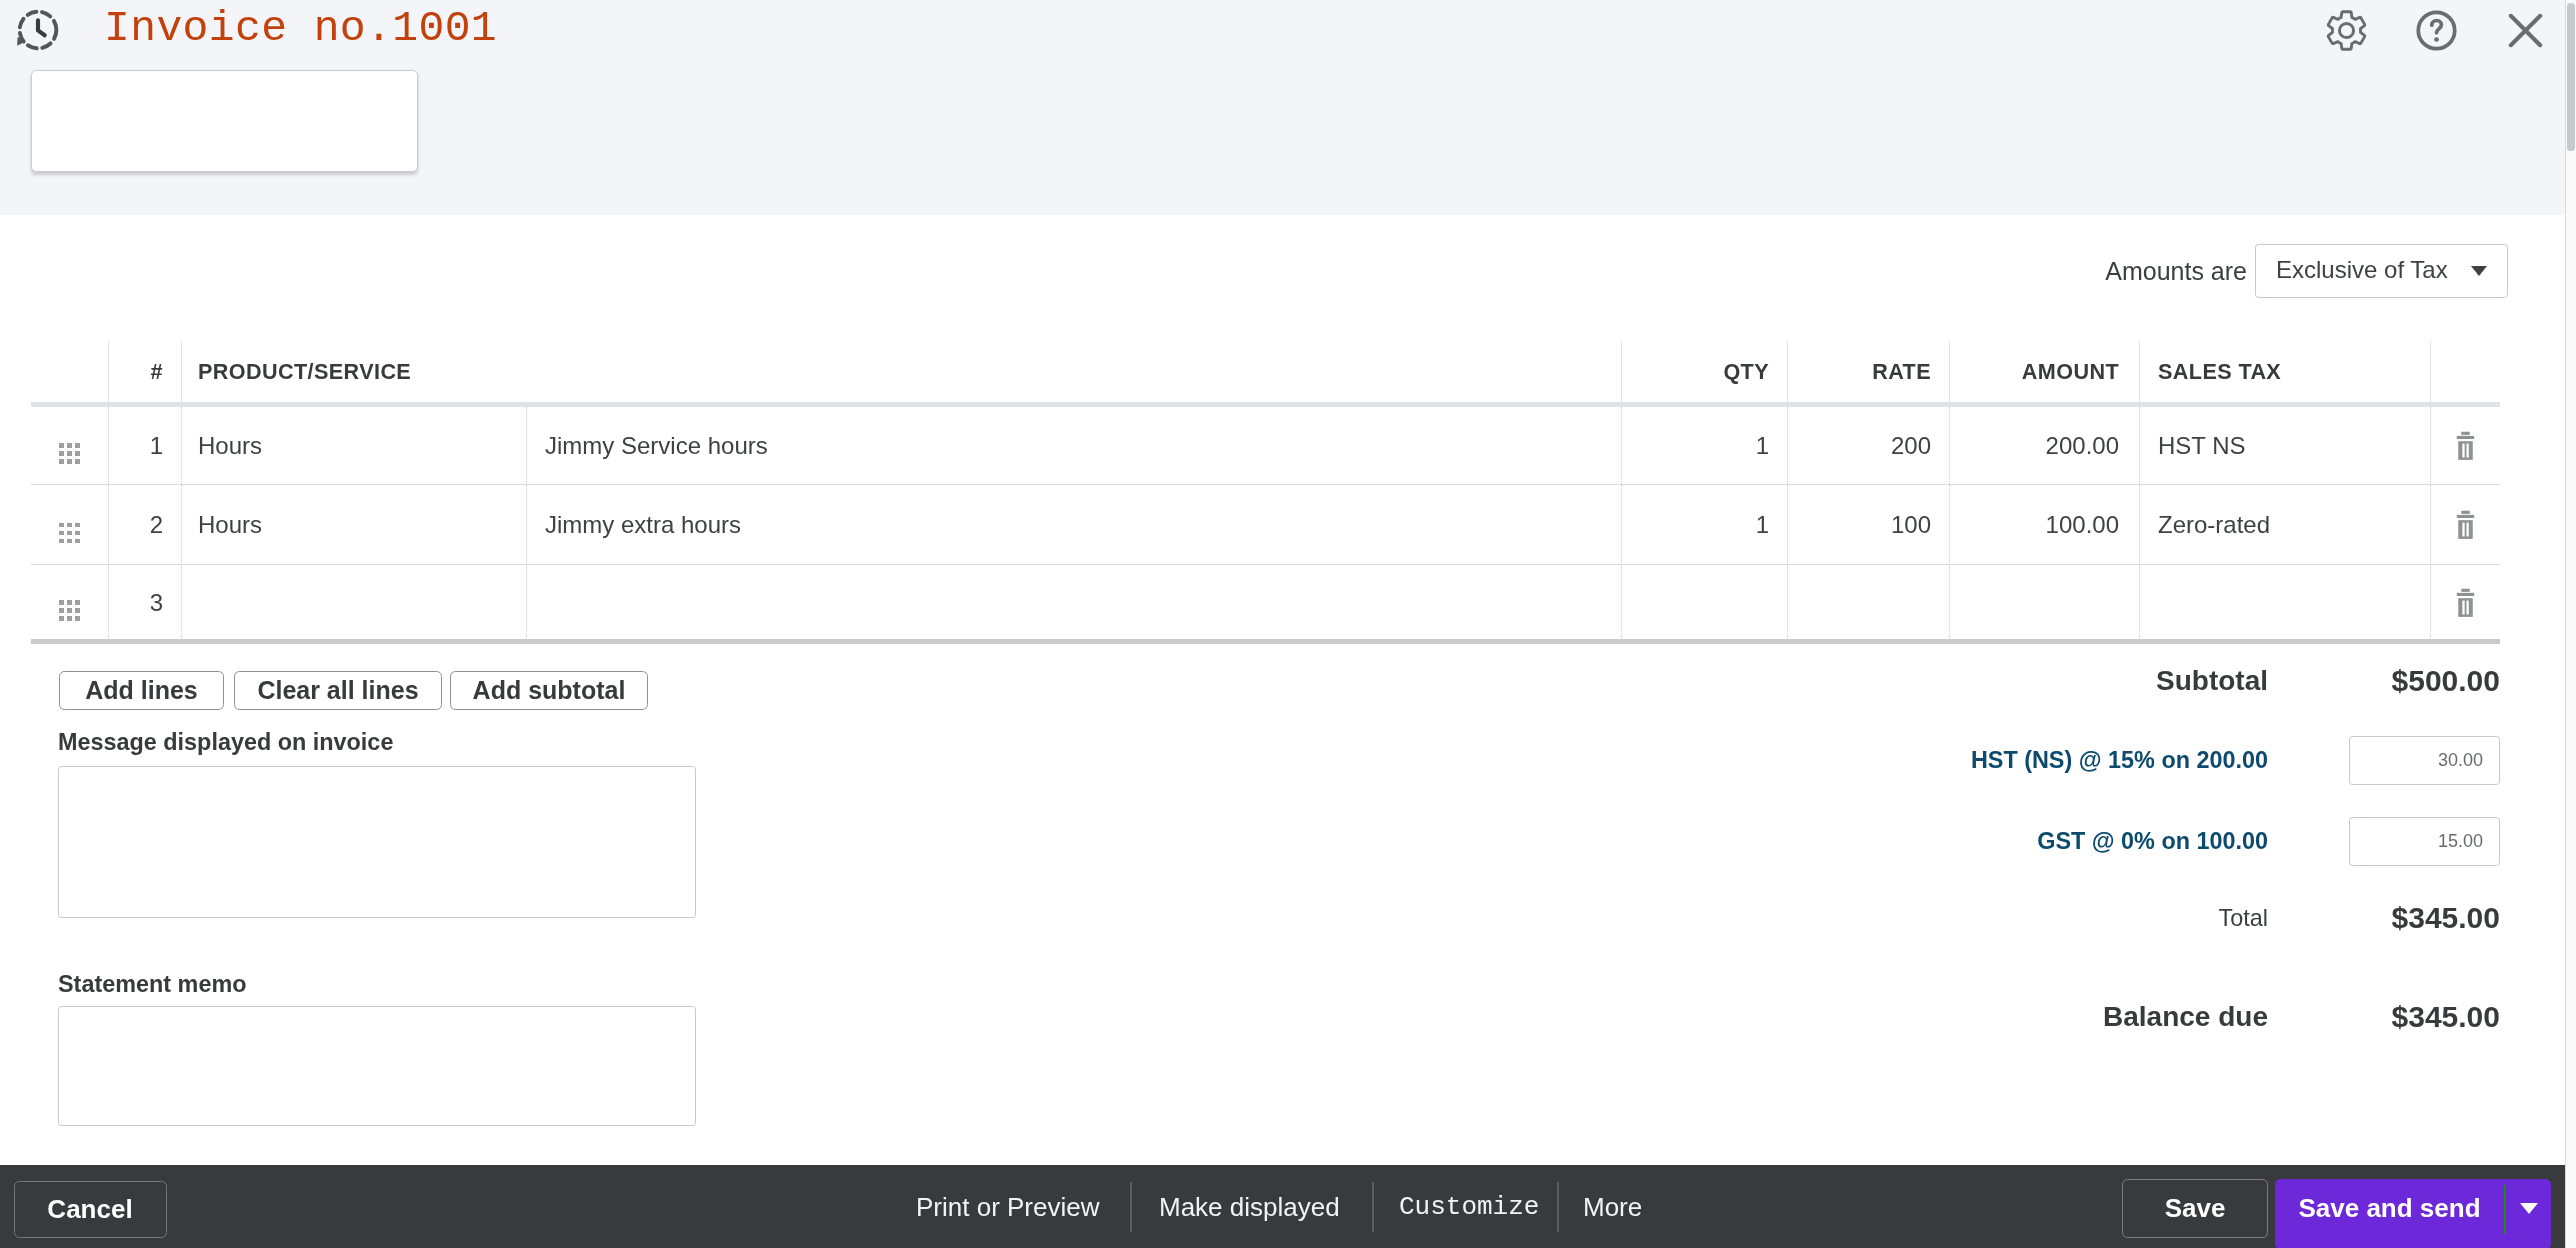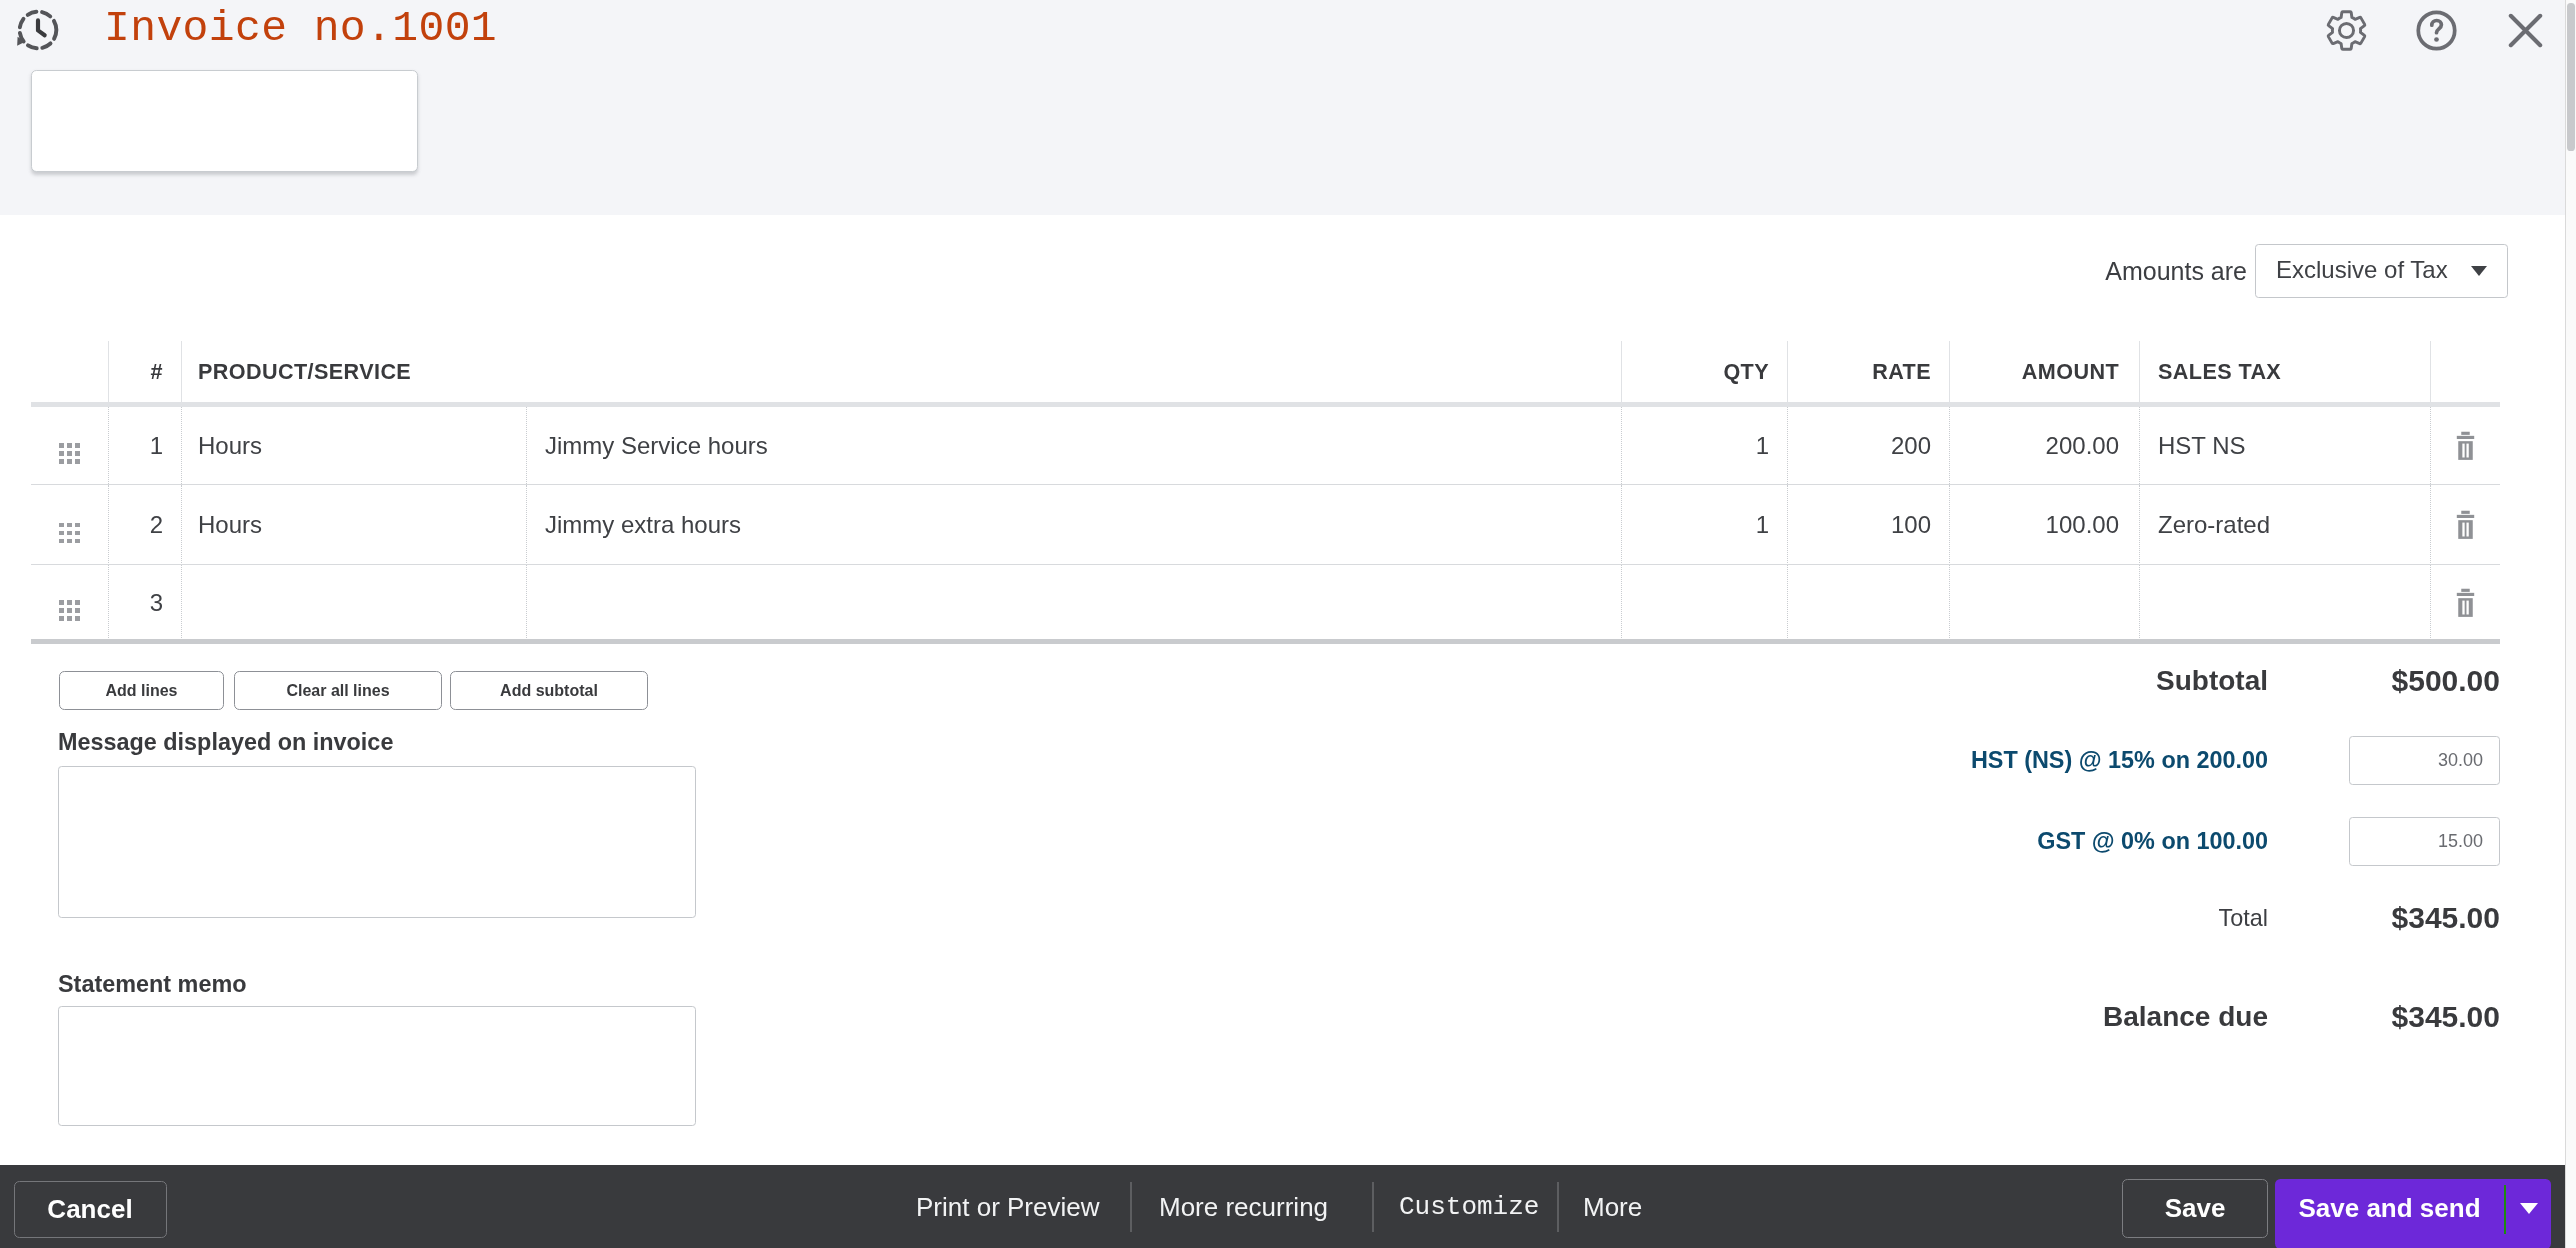--- a/index.html
+++ b/index.html
@@ -48,21 +48,21 @@
   .h-desc{left:495px;width:1095px;padding-left:18px;}
   .h-qty{left:1590px;width:166px;text-align:right;padding-right:18px;}
   .h-rate{left:1756px;width:162px;text-align:right;padding-right:18px;}
   .h-amt{left:1918px;width:190px;text-align:right;padding-right:20px;}
   .h-tax{left:2108px;width:292px;padding-left:18px;border-right:1.8px solid #e0e2e5;}
   .grip{width:4.5px;height:4.5px;background:#9b9da1;cursor:grab;
         box-shadow:8px 0 #9b9da1,16px 0 #9b9da1,0 8px #9b9da1,8px 8px #9b9da1,16px 8px #9b9da1,
                    0 16px #9b9da1,8px 16px #9b9da1,16px 16px #9b9da1;margin-right:16px;}
   
   .act-btn{position:absolute;top:671px;height:39px;background:#fff;border:1.8px solid #8d9096;
-           border-radius:5.4px;box-sizing:border-box;font-size:16px;font-weight:bold;color:#393a3d;
+           border-radius:5.4px;box-sizing:border-box;font-size:25px;font-weight:bold;color:#393a3d;
            display:flex;align-items:center;justify-content:center;cursor:pointer;}
   .b-add{left:59px;width:165px;} .b-clear{left:234px;width:208px;} .b-sub{left:450px;width:198px;}
   
   .field-label{position:absolute;left:58px;font-size:23.4px;font-weight:bold;color:#393a3d;}
   .l-msg{top:729px;} .l-memo{top:971px;}
   .ta{position:absolute;left:58px;width:638px;background:#fff;border:1.8px solid #c5c8cc;
       border-radius:3.6px;box-sizing:border-box;resize:none;font-family:"Liberation Sans",sans-serif;
       font-size:23.4px;padding:10.8px;}
   .ta-msg{top:766px;height:152px;} .ta-memo{top:1006px;height:120px;}
   
@@ -239,21 +239,21 @@
   </div>
   <div class="trow t-bal">
     <span class="lab-big">Balance due</span>
     <span class="slot val-big">$345.00</span>
   </div>
 
   <div class="footer">
     <div class="f-btn f-cancel">Cancel</div>
     <div class="f-link fl-1">Print or Preview</div>
     <div class="f-div fd-1"></div>
-    <div class="f-link fl-2">More recurring</div>
+    <div class="f-link fl-2">Make displayed</div>
     <div class="f-div fd-2"></div>
     <div class="f-link fl-3">Customize</div>
     <div class="f-div fd-3"></div>
     <div class="f-link fl-4">More</div>
     <div class="f-btn f-save">Save</div>
     <div class="f-green">
       <span class="txt">Save and send</span>
       <span class="split"></span>
       <span class="dd">
           <span class="caret-w"></span>

